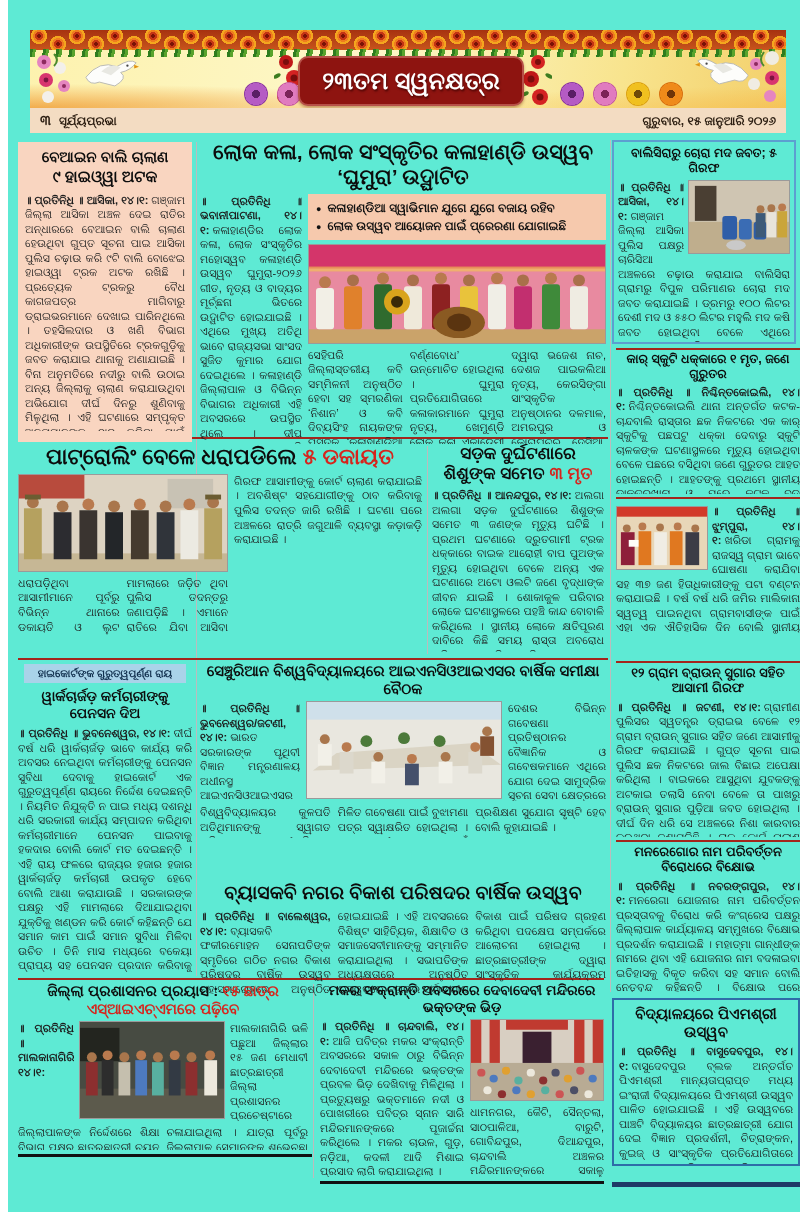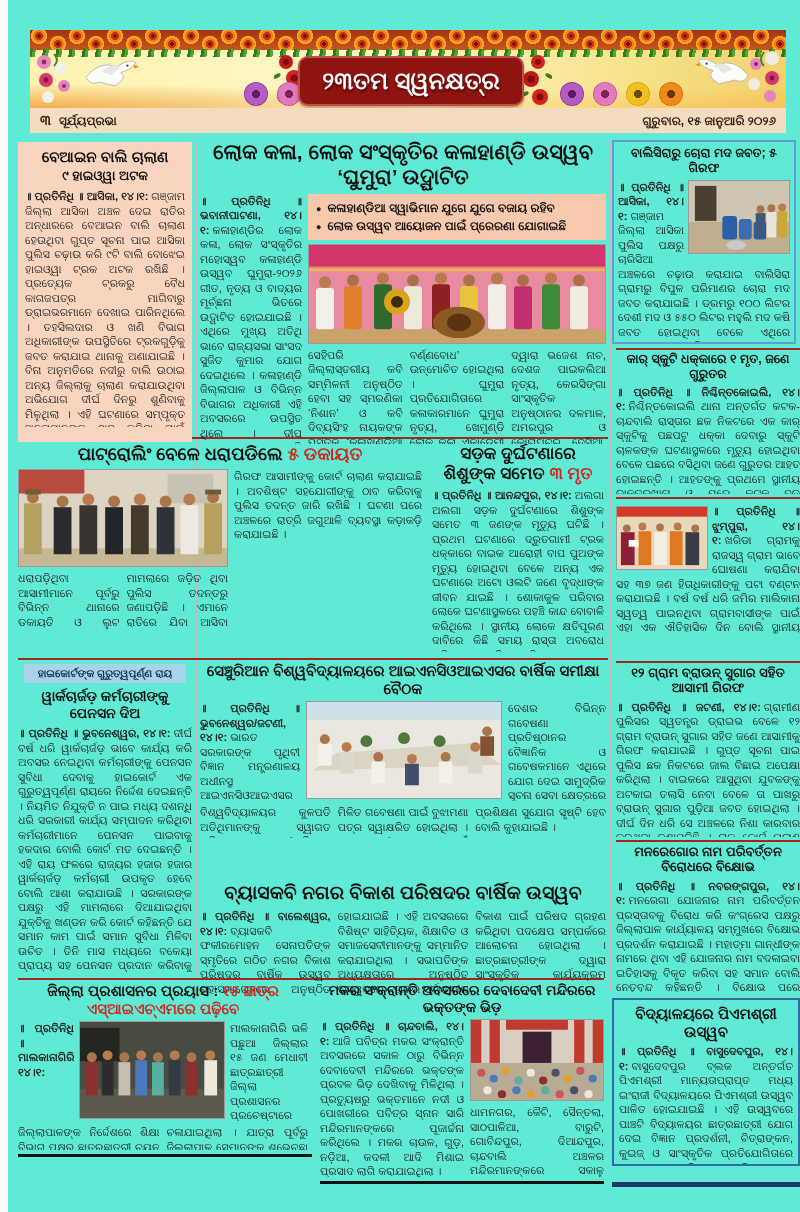--- a/index.html
+++ b/index.html
@@ -175,21 +175,21 @@
   <div class="rrule" style="left:608px;top:348px;width:184px;"></div>
   <div class="rrule" style="left:608px;top:497px;width:184px;"></div>
   <div class="rrule" style="left:608px;top:661px;width:184px;"></div>
   <div class="rrule" style="left:608px;top:840px;width:184px;"></div>
   <div class="krule" style="left:10px;top:1154px;width:294px;height:3px;"></div>
   <div class="krule" style="left:312px;top:1181px;width:284px;height:3px;"></div>
   <div class="krule" style="left:604px;top:1182px;width:188px;height:5px;background:#1e3a66;"></div>
 
   <div class="abs box-salmon" style="left:10px;top:142px;width:174px;height:300px;padding:6px 7px;box-sizing:border-box;overflow:hidden;">
     <div class="hl" style="font-size:15px;">ବେଆଇନ ବାଲି ଚାଲାଣ</div>
-    <div class="hl" style="font-size:13px;margin-top:2px;">୯ ହାଇଓ୍ୱା ଅଟକ</div>
+    <div class="hl" style="font-size:16px;margin-top:2px;font-family:Liberation Serif, serif;">୯ ହାଇଓ୍ୱା ଅଟକ</div>
     <div class="bt" style="margin-top:6px;height:238px;">
       <b class="dl">॥ ପ୍ରତିନିଧି ॥ ଆସିକା, ୧୪।୧:</b><span>ଗଞ୍ଜାମ ଜିଲ୍ଲା ଆସିକା ଅଞ୍ଚଳ ଦେଇ ରାତିର ଅନ୍ଧାରରେ ବେଆଇନ ବାଲି ଚାଲାଣ ହେଉଥିବା ଗୁପ୍ତ ସୂଚନା ପାଇ ଆସିକା ପୁଲିସ ଚଢ଼ାଉ କରି ୯ଟି ବାଲି ବୋଝେଇ ହାଇଓ୍ୱା ଟ୍ରକ ଅଟକ ରଖିଛି । ପ୍ରତ୍ୟେକ ଟ୍ରକରୁ ବୈଧ କାଗଜପତ୍ର ମାଗିବାରୁ ଡ୍ରାଇଭରମାନେ ଦେଖାଇ ପାରିନଥିଲେ । ତହସିଲଦାର ଓ ଖଣି ବିଭାଗ ଅଧିକାରୀଙ୍କ ଉପସ୍ଥିତିରେ ଟ୍ରକଗୁଡ଼ିକୁ ଜବତ କରାଯାଇ ଥାନାକୁ ଅଣାଯାଇଛି । ବିନା ଅନୁମତିରେ ନଦୀରୁ ବାଲି ଉଠାଇ ଅନ୍ୟ ଜିଲ୍ଲାକୁ ଚାଲାଣ କରାଯାଉଥିବା ଅଭିଯୋଗ ଦୀର୍ଘ ଦିନରୁ ଶୁଣିବାକୁ ମିଳୁଥିଲା । ଏହି ଘଟଣାରେ ସମ୍ପୃକ୍ତ ଅନ୍ୟମାନଙ୍କୁ ଠାବ କରିବା ପାଇଁ ପୁଲିସ ତଦନ୍ତ ଜାରି ରଖିଛି । ଦୋଷୀଙ୍କ ବିରୋଧରେ କଡ଼ା କାର୍ଯ୍ୟାନୁଷ୍ଠାନ ଗ୍ରହଣ କରାଯିବ ବୋଲି ଥାନା ଅଧିକାରୀ ସୂଚନା ଦେଇଛନ୍ତି ।</span>
     </div>
   </div>
 
   <div class="abs" style="left:192px;top:140px;width:406px;height:304px;overflow:hidden;">
     <div class="hl" style="font-size:21px;">ଲୋକ କଳା, ଲୋକ ସଂସ୍କୃତିର କଳାହାଣ୍ଡି ଉସ୍ୱବ ‘ଘୁମୁରା’ ଉଦ୍ଘାଟିତ</div>
     <div style="display:flex;gap:6px;margin-top:4px;">
       <div class="bt" style="width:102px;height:266px;flex:none;">
         <b class="dl">॥ ପ୍ରତିନିଧି ॥ ଭବାନୀପାଟଣା, ୧୪।୧:</b><span>କଳାହାଣ୍ଡିର ଲୋକ କଳା, ଲୋକ ସଂସ୍କୃତିର ମହୋସ୍ୱବ କଳାହାଣ୍ଡି ଉସ୍ୱବ ଘୁମୁରା-୨୦୨୬ ଗୀତ, ନୃତ୍ୟ ଓ ବାଦ୍ୟର ମୂର୍ଚ୍ଛନା ଭିତରେ ଉଦ୍ଘାଟିତ ହୋଇଯାଇଛି । ଏଥିରେ ମୁଖ୍ୟ ଅତିଥି ଭାବେ ରାଜ୍ୟସଭା ସାଂସଦ ସୁଜିତ କୁମାର ଯୋଗ ଦେଇଥିଲେ । କଳାହାଣ୍ଡି ଜିଲ୍ଲାପାଳ ଓ ବିଭିନ୍ନ ବିଭାଗର ଅଧିକାରୀ ଏହି ଅବସରରେ ଉପସ୍ଥିତ ଥିଲେ । ଦୀପ ପ୍ରଜ୍ୱଳନ କରି ଅତିଥିମାନେ କାର୍ଯ୍ୟକ୍ରମର ଶୁଭାରମ୍ଭ କରିଥିଲେ ।</span>
@@ -269,21 +269,21 @@
   </div>
 
   <div class="abs" style="left:608px;top:352px;width:184px;height:142px;overflow:hidden;">
     <div class="hl" style="font-size:12.5px;">କାର୍ ସ୍କୁଟି ଧକ୍କାରେ ୧ ମୃତ, ଜଣେ ଗୁରୁତର</div>
     <div class="bt" style="margin-top:3px;height:118px;">
       <b class="dl">॥ ପ୍ରତିନିଧି ॥ ନିଶ୍ଚିନ୍ତକୋଇଲି, ୧୪।୧:</b><span>ନିଶ୍ଚିନ୍ତକୋଇଲି ଥାନା ଅନ୍ତର୍ଗତ କଟକ-ଚାନ୍ଦବାଲି ରାସ୍ତାର ଛକ ନିକଟରେ ଏକ କାର୍ ସ୍କୁଟିକୁ ପଛପଟୁ ଧକ୍କା ଦେବାରୁ ସ୍କୁଟି ଚାଳକଙ୍କ ଘଟଣାସ୍ଥଳରେ ମୃତ୍ୟୁ ହୋଇଥିବା ବେଳେ ପଛରେ ବସିଥିବା ଜଣେ ଗୁରୁତର ଆହତ ହୋଇଛନ୍ତି । ଆହତଙ୍କୁ ପ୍ରଥମେ ସ୍ଥାନୀୟ ଡାକ୍ତରଖାନା ଓ ପରେ କଟକ ବଡ଼ ମେଡିକାଲକୁ ସ୍ଥାନାନ୍ତର କରାଯାଇଛି । ଦୁର୍ଘଟଣା ପରେ ସ୍ଥାନୀୟ ଲୋକମାନେ ଏକତ୍ରିତ ହୋଇ କିଛି ସମୟ ରାସ୍ତା ଅବରୋଧ କରିଥିଲେ । ପୁଲିସ ପହଞ୍ଚି ମୃତଦେହ ଜବତ କରି ବ୍ୟବଚ୍ଛେଦ ପାଇଁ ପଠାଇଛି । ଏ ନେଇ ମାମଲା ରୁଜୁ ହୋଇଛି ।</span>
     </div>
   </div>
 
   <div class="abs" style="left:10px;top:444px;width:404px;height:212px;overflow:hidden;">
-    <div class="hl" style="font-size:18px;">
+    <div class="hl" style="font-size:22px;">
       <span>ପାଟ୍ରୋଲିଂ ବେଳେ ଧରାପଡିଲେ</span>
       <span class="red">୫ ଡକାୟତ</span>
     </div>
     <div style="display:flex;gap:6px;margin-top:4px;">
       <div style="width:210px;flex:none;">
         <div class="photo" style="height:98px;">
           <svg viewBox="0 0 210 98" preserveAspectRatio="none">
             <rect width="210" height="98" fill="#ddd3c2"></rect>
             <rect width="66" height="24" fill="#b23226" opacity=".85"></rect>
             <rect x="150" y="4" width="46" height="30" fill="#c8c2b4"></rect>

